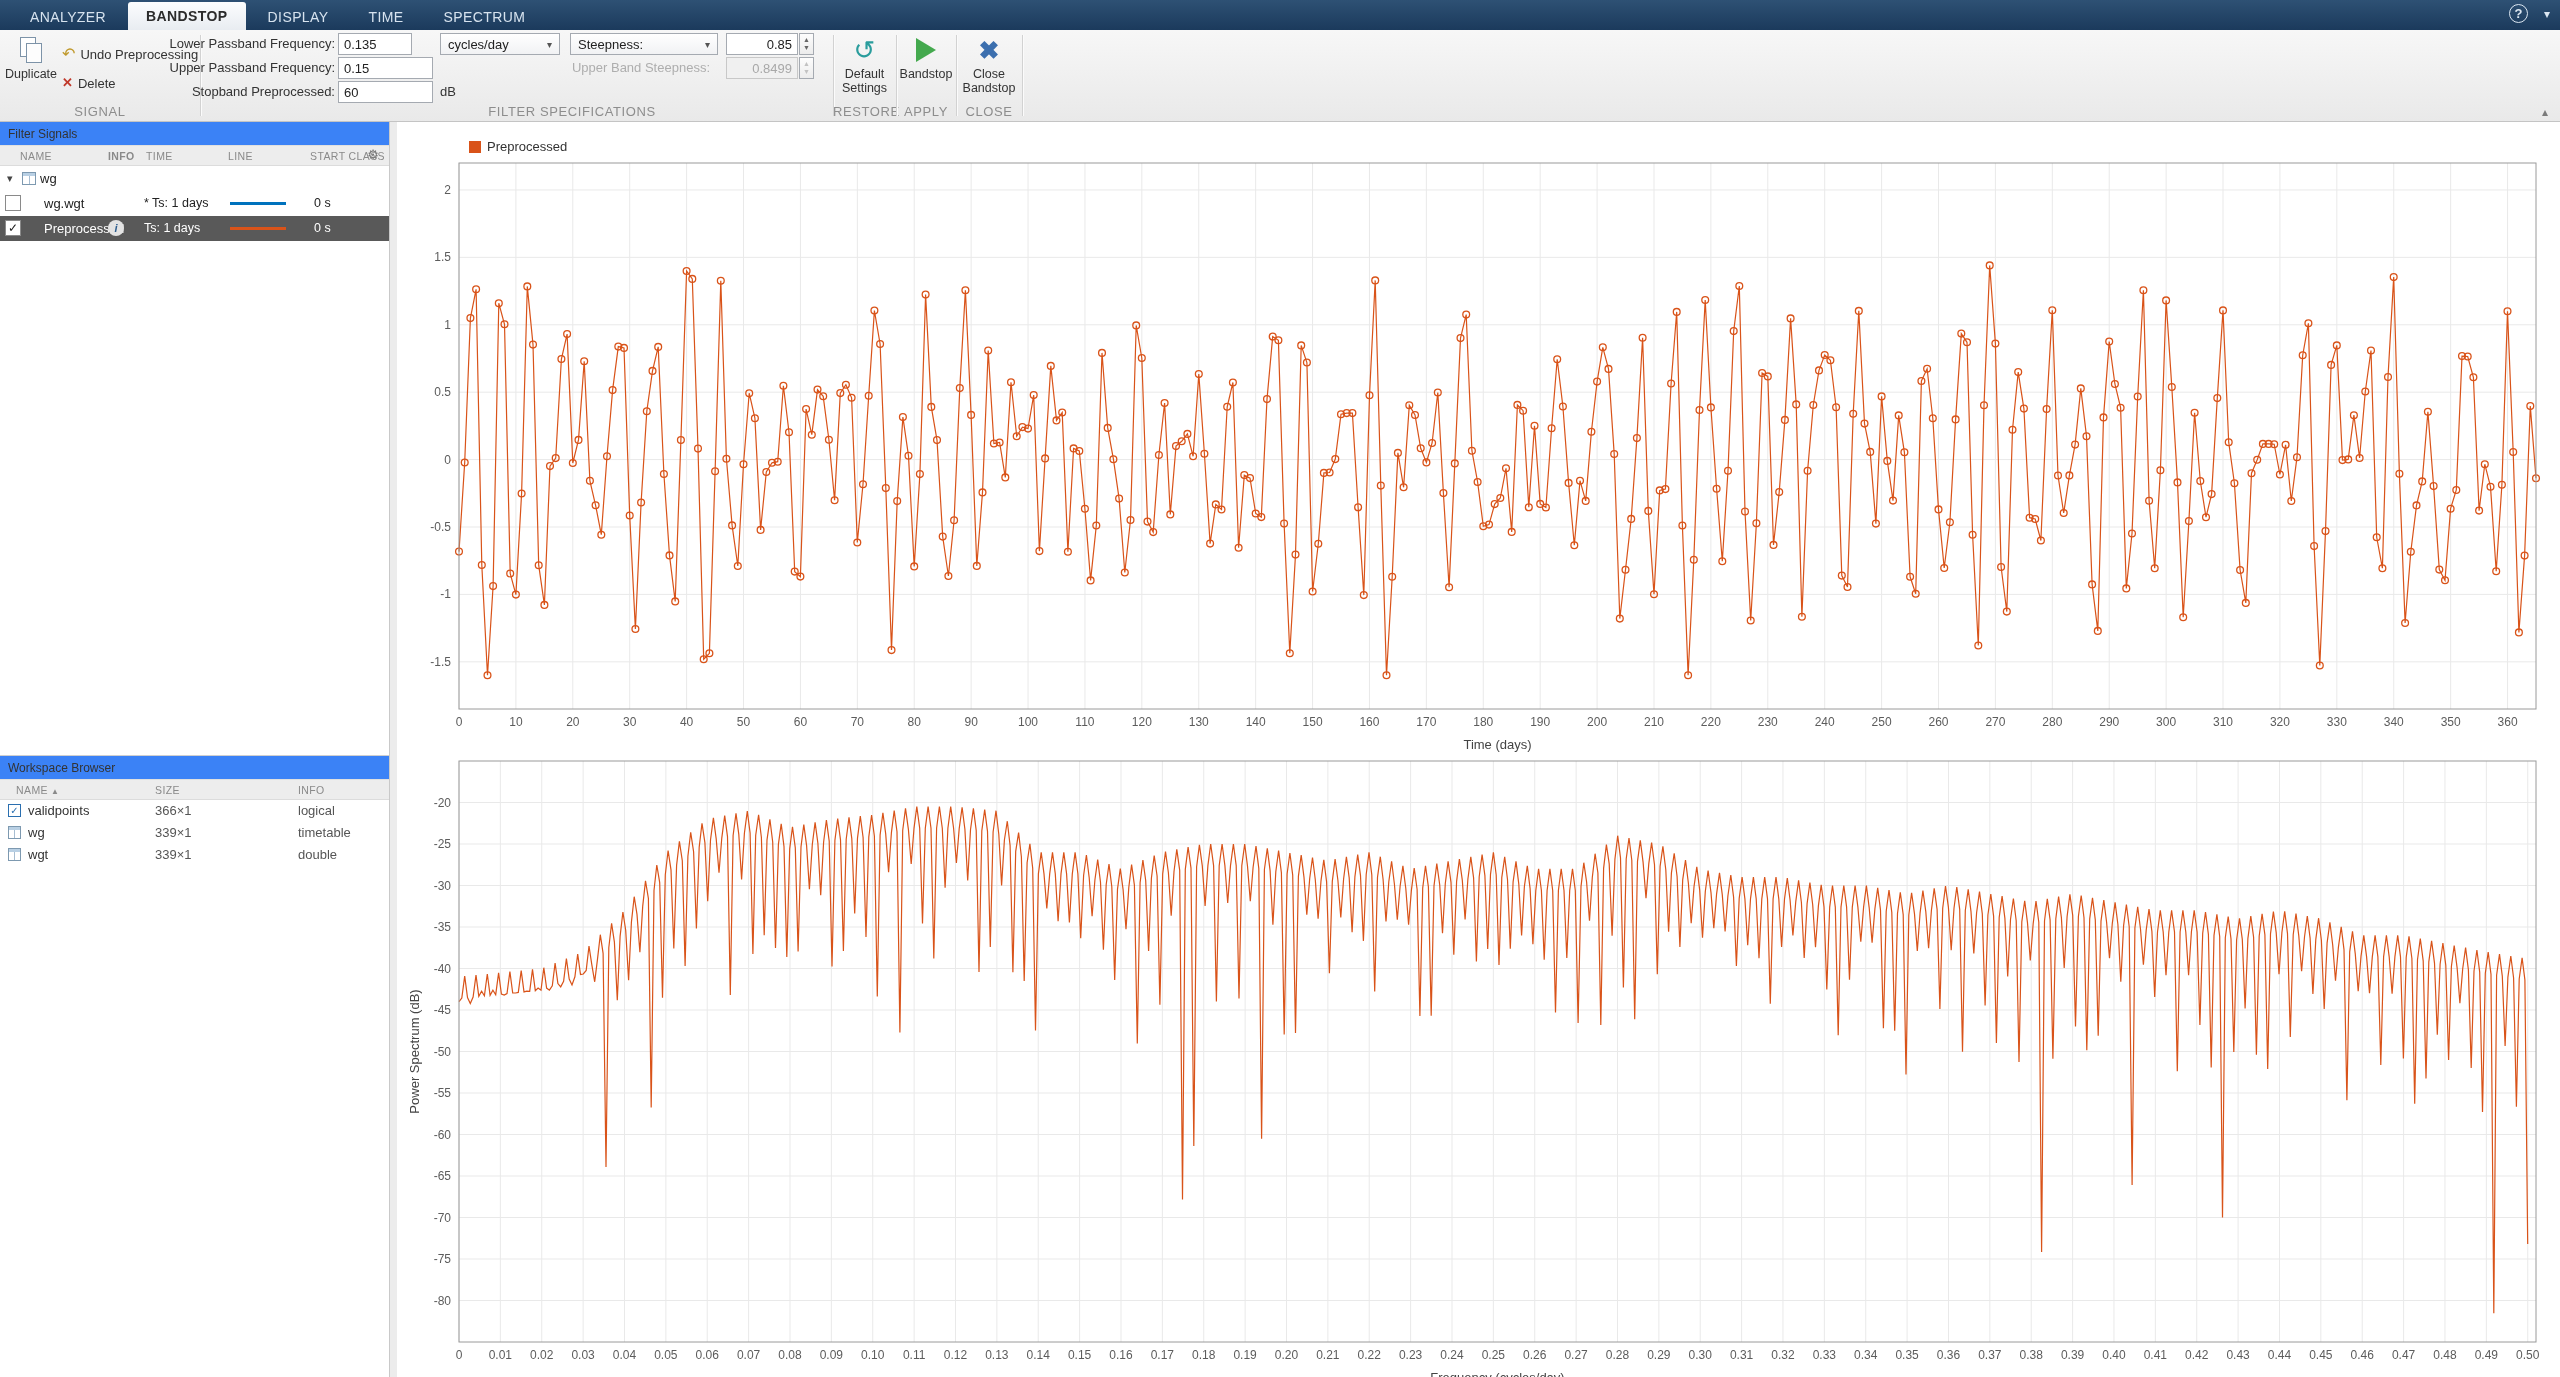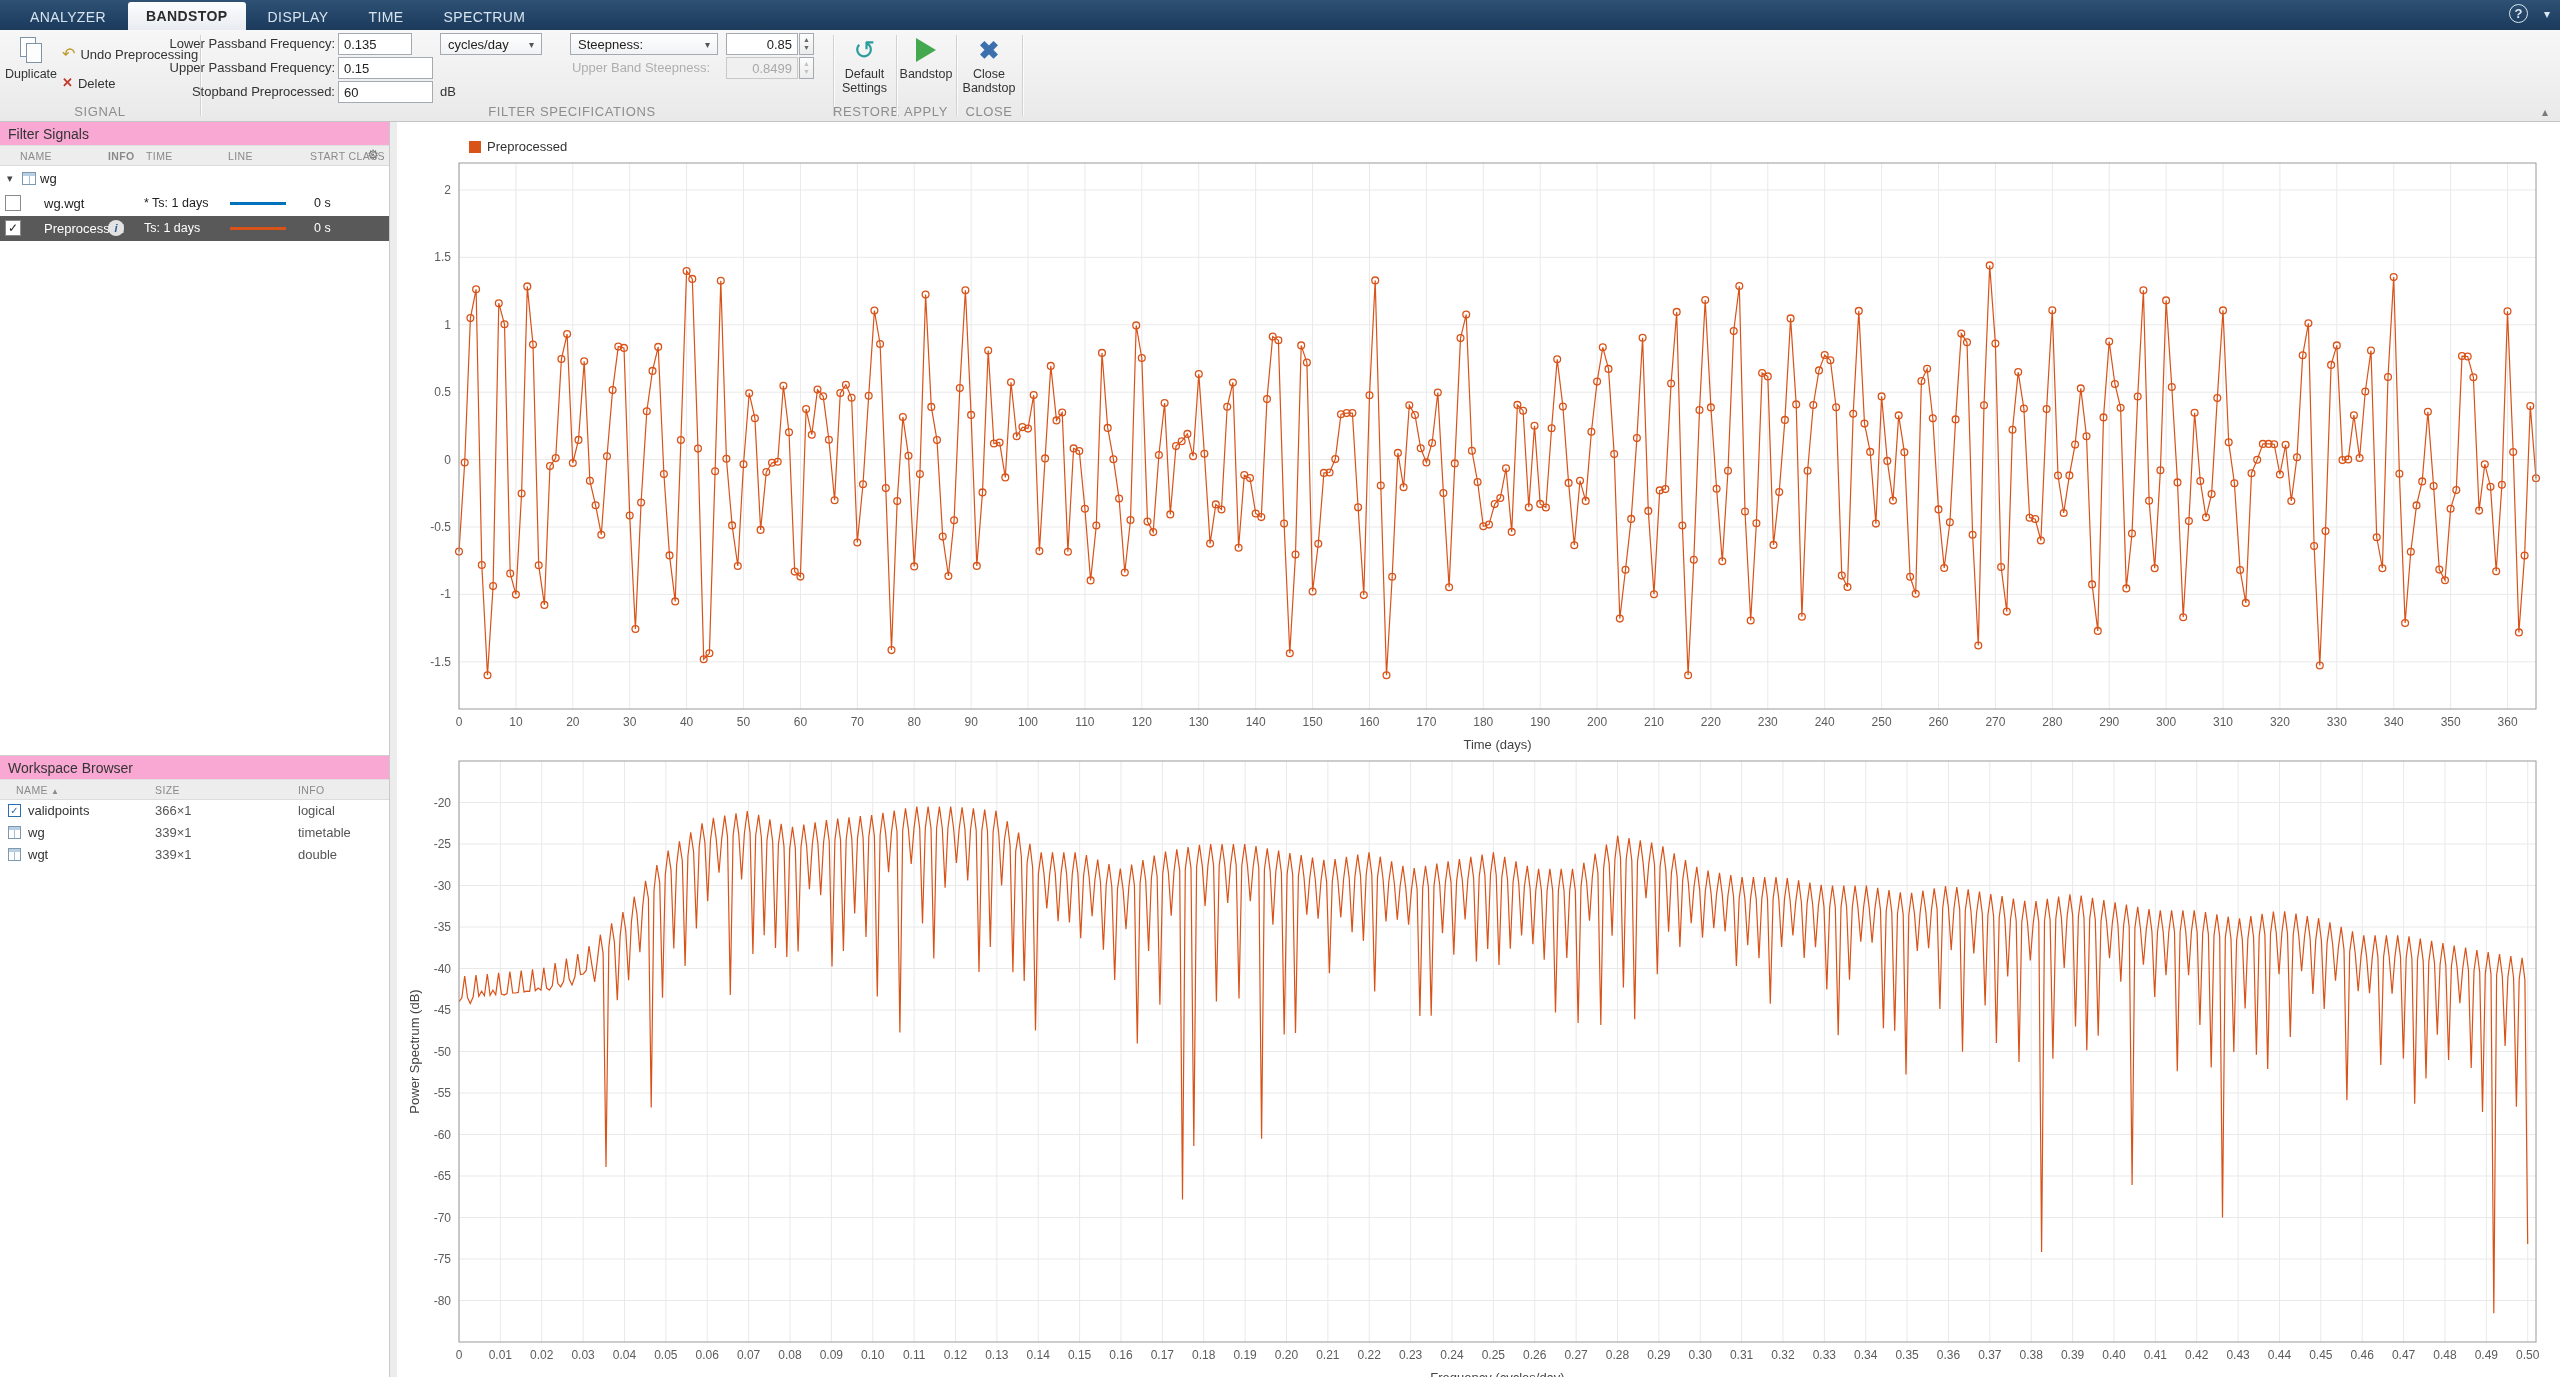--- a/index.html
+++ b/index.html
@@ -39,21 +39,21 @@
 .finput:disabled,.finput.disabled{background:#f0f0f0;color:#a8a8a8;border-color:#c8c8c8}
 .fselect{position:absolute;height:22px;border:1px solid #a5aab1;background:linear-gradient(#ffffff,#f1f2f4);font-size:13px;color:#222;display:flex;align-items:center;justify-content:space-between;padding:0 7px;cursor:pointer}
 .sel-caret{font-size:10px;color:#555;margin-left:6px}
 .spinner{position:absolute;width:15px;height:22px;border:1px solid #a5aab1;background:linear-gradient(#fdfdfd,#ececec);display:flex;flex-direction:column;align-items:center;justify-content:center;cursor:pointer}
 .spinner span{font-size:7px;line-height:8px;color:#666}
 .spinner.disabled span{color:#c2c2c2}
 .ribbon-collapse{position:absolute;right:12px;bottom:2px;font-size:12px;color:#7a7a7a;cursor:pointer}
 
 
 .leftpanel{position:absolute;left:0;top:122px;width:390px;height:1255px;background:#fff;border-right:1px solid #c9c9c9}
-.panel-title{height:24px;line-height:24px;padding-left:8px;font-size:14px;color:#333;background:#f9a8d4;border-bottom:1px solid #e0e0e0}
+.panel-title{height:24px;line-height:24px;padding-left:8px;font-size:12px;color:#333;background:#3b82f6;border-bottom:1px solid #e0e0e0}
 .fs-header,.ws-header{position:relative;height:20px;background:#ededed;border-bottom:1px solid #dcdcdc}
 .hcol{position:absolute;top:0;height:20px;line-height:20px;font-size:10.5px;color:#8a8a8a;letter-spacing:.4px;white-space:nowrap}
 .gear{position:absolute;right:10px;top:1px;font-size:13px;color:#777;cursor:pointer}
 .sort-glyph{font-size:8px;color:#8a8a8a;margin-left:3px}
 .fs-row{position:relative;height:25px;background:#fff;font-size:13px;color:#222;cursor:pointer}
 .fs-row.selected{background:#595959;color:#fff}
 .fs-row span{position:absolute;top:0;height:25px;line-height:25px;white-space:nowrap}
 .fs-caret{font-size:11px;color:#444}
 .cb{width:16px;height:16px;background:#fff;border:1px solid #8a8a8a;line-height:14px !important;height:16px !important;text-align:center;font-size:12px;color:#222}
 .tbl-icon{width:14px;height:13px !important;top:6px !important;border:1px solid #7d99b0;background-color:#fff;background-image:linear-gradient(#b9d0e4 0 3px,transparent 3px),linear-gradient(90deg,transparent 6px,#a7bdd1 6px 7px,transparent 7px)}
@@ -112,21 +112,21 @@
     <div class="rdiv" style="left:200px"></div>
 
     <div class="flabel" style="left:145px;top:3px;width:190px">Lower Passband Frequency:</div>
     <input class="finput" style="left: 338px; top: 3px; width: 74px;" value="0.135">
     <div class="flabel" style="left:145px;top:27px;width:190px">Upper Passband Frequency:</div>
     <input class="finput" style="left: 338px; top: 27px; width: 95px;" value="0.15">
     <div class="flabel" style="left:145px;top:51px;width:190px">Stopband Preprocessed:</div>
     <input class="finput" style="left: 338px; top: 51px; width: 95px;" value="60">
     <div class="funit" style="left:440px;top:51px">dB</div>
 
-    <div class="fselect" style="left:440px;top:3px;width:102px">
+    <div class="fselect" style="left:440px;top:3px;width:120px">
       <span>cycles/day</span>
       <span class="sel-caret">▾</span>
     </div>
 
     <div class="fselect" style="left:570px;top:3px;width:148px">
       <span>Steepness:</span>
       <span class="sel-caret">▾</span>
     </div>
     <input class="finput right" style="left: 726px; top: 3px; width: 72px;" value="0.85">
     <div class="spinner" style="left:799px;top:3px">

